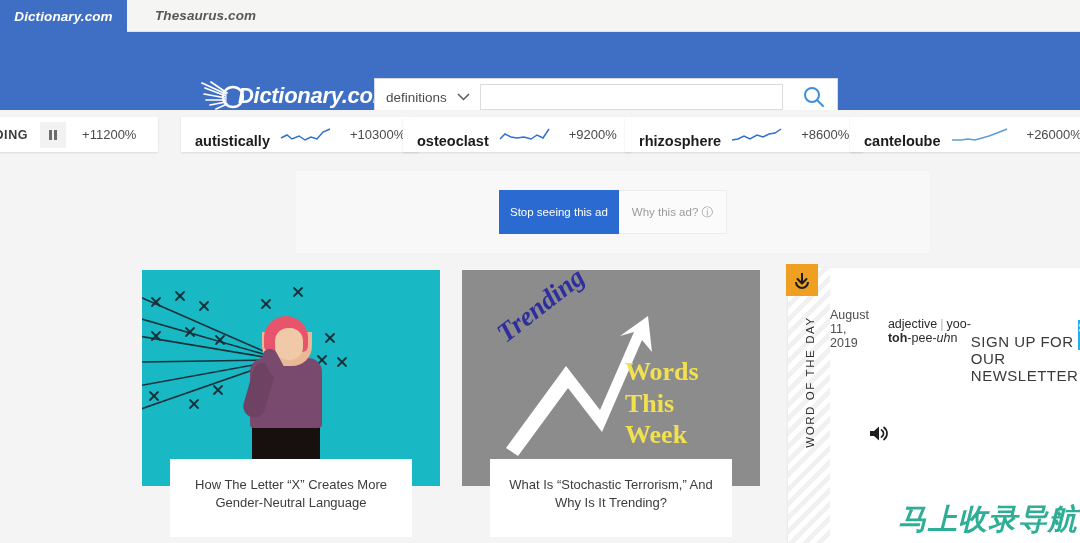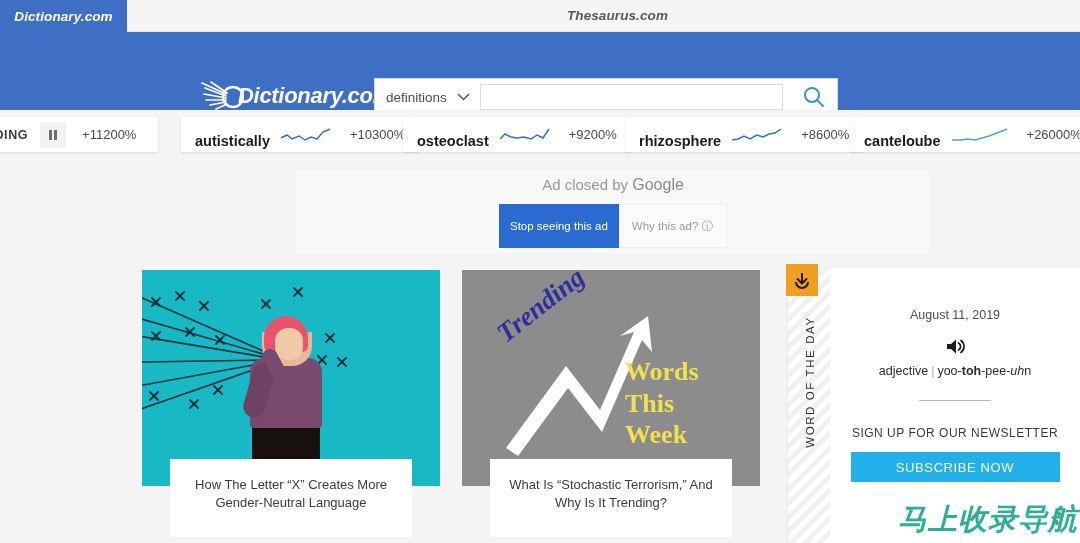--- a/index.html
+++ b/index.html
@@ -22,21 +22,20 @@
   .tab {
     position: absolute;
     top: 0; height: 32px;
     display: flex; align-items: center;
     font-size: 13.5px;
     font-style: italic;
     font-weight: bold;
     letter-spacing: .1px;
     cursor: pointer;
     white-space: nowrap;
-    justify-content: center;
   }
   .tab-dict {
     left: 0; width: 127px;
     justify-content: center;
     color: #ffffff;
     background: #3f6fc4;
   }
   .tab-thes {
     left: 127px; width: 953px;
     padding-left: 28px;
@@ -268,43 +267,42 @@
     width: 32px; height: 32px;
     background: #efa023;
     display: flex; align-items: center; justify-content: center;
     cursor: pointer;
     z-index: 3;
   }
   .wotd-body {
     position: absolute;
     left: 42px; top: 0;
     width: 250px; height: 100%;
-    display: flex; flex-direction: column;
-    align-items: center;
+    display: flex; flex-direction: row;
     padding-top: 40px;
   }
   .wotd-date { font-size: 12.5px; color: #4e4e4e; }
   .wotd-word-row {
     display: flex; align-items: center; gap: 8px;
     margin-top: 16px;
   }
   .wotd-word { font-size: 26px; color: #1d1d1d; letter-spacing: -.2px; }
   .wotd-pron { margin-top: 9px; font-size: 12.5px; color: #2b2b2b; }
   .wotd-pron .pos { }
   .wotd-pron .bar { color: #b5b5b5; padding: 0 3px; }
   .wotd-pron .str { font-weight: bold; }
   .wotd-pron .ital { font-style: italic; }
   .wotd-rule {
     width: 72px; height: 1px;
     background: #b9b9b9;
     margin-top: 22px;
   }
   .wotd-news {
     margin-top: 25px;
-    font-size: 12px;
+    font-size: 15px;
     letter-spacing: .5px;
     color: #3a3a3a;
   }
   .wotd-sub {
     margin-top: 12px;
     width: 209px; height: 30px;
     background: #21b0e8;
     color: #ffffff;
     border: none;
     font-size: 13px;
@@ -412,23 +410,20 @@
   <div class="tr-item" style="left:850px">
     <span class="tr-word">canteloube</span>
     <svg class="tr-spark" width="58" height="16" viewBox="0 0 58 16">
       <polyline points="1,13 10,13 17,12 24,13 31,11 38,9 46,6 56,2" fill="none" stroke="#5b9fd8" stroke-width="1.5"></polyline>
     </svg>
     <span class="tr-pct">+26000%</span>
   </div>
 </div>
 
 <div class="adbox">
-  <div class="ad-title">
-    <span>Ad closed by </span><b>Google</b>
-  </div>
   <div class="ad-btns">
     <button class="ad-stop">Stop seeing this ad</button>
     <button class="ad-why">Why this ad? ⓘ</button>
   </div>
 </div>
 
 <div class="card" id="card1">
   <div class="card-img">
     <svg width="298" height="216" viewBox="0 0 298 216" style="position:absolute;left:0;top:0">
       <g stroke="#17313a" stroke-width="1.6" fill="none">

